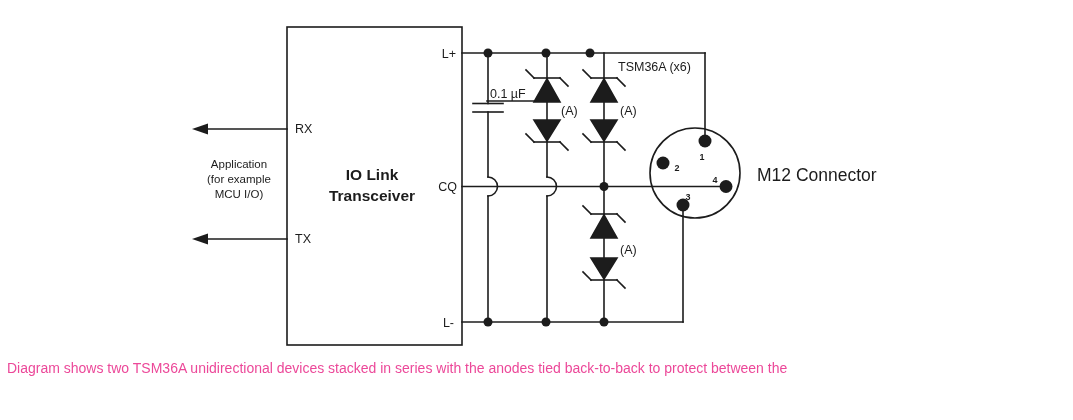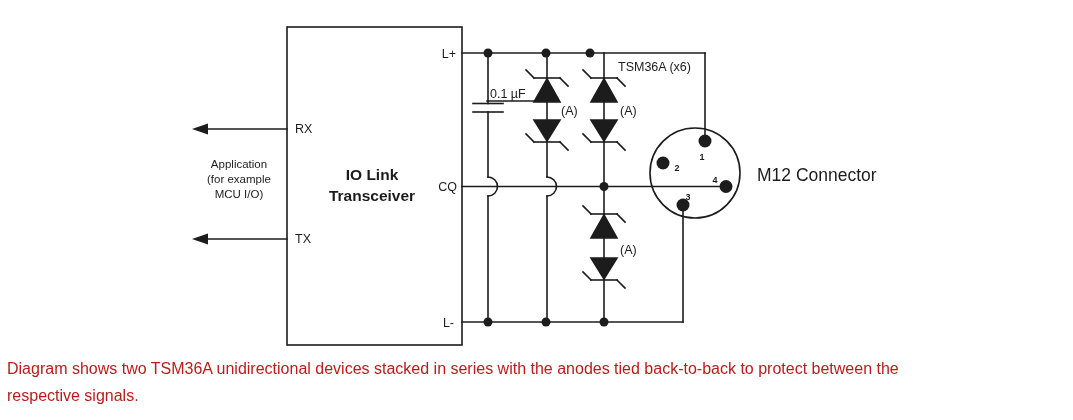--- a/index.html
+++ b/index.html
@@ -25,23 +25,23 @@
   .lbl   { font-size: 12.5px; }
   .title { font-size: 15.5px; font-weight: bold; }
   .app   { font-size: 11.5px; }
   .m12   { font-size: 17.5px; }
   .pinnum{ font-size: 9px; font-weight: bold; }
   .caption {
     position: absolute;
     left: 7px;
     top: 355px;
     width: 1060px;
-    font-size: 16px;
+    font-size: 14px;
     line-height: 27px;
-    color: #b91c1c;
+    color: #ec4899;
   }
 </style>
 </head>
 <body>
 
 <div class="stage">
 
   <svg width="1073" height="350" viewBox="0 0 1073 350">
     <g stroke="#1c1c1c" stroke-width="1.6" fill="none" stroke-linecap="square">
 
@@ -151,16 +151,15 @@
     <text class="m12" x="757" y="181">M12 Connector</text>
 
     <text class="pinnum" x="702" y="160" text-anchor="middle">1</text>
     <text class="pinnum" x="677" y="171" text-anchor="middle">2</text>
     <text class="pinnum" x="688" y="200" text-anchor="middle">3</text>
     <text class="pinnum" x="715" y="183" text-anchor="middle">4</text>
   </svg>
 
   <div class="caption">
     <div>Diagram shows two TSM36A unidirectional devices stacked in series with the anodes tied back-to-back to protect between the</div>
-    <div>respective signals.</div>
   </div>
 
 </div>
 
 </body></html>

